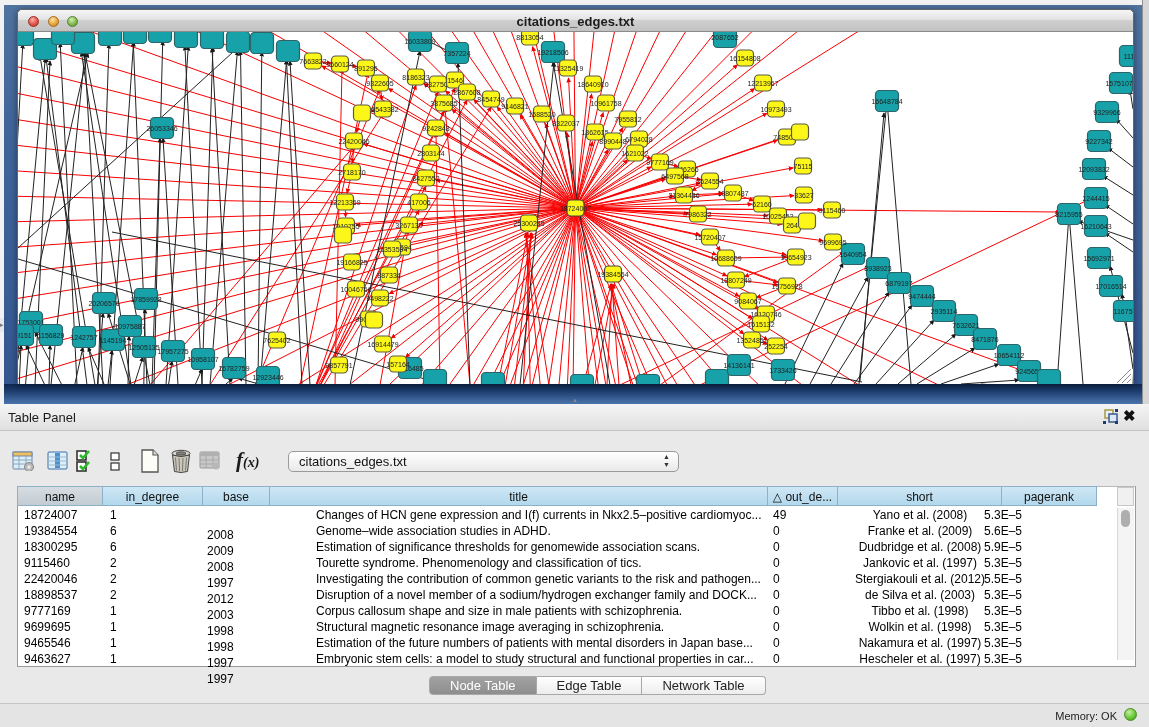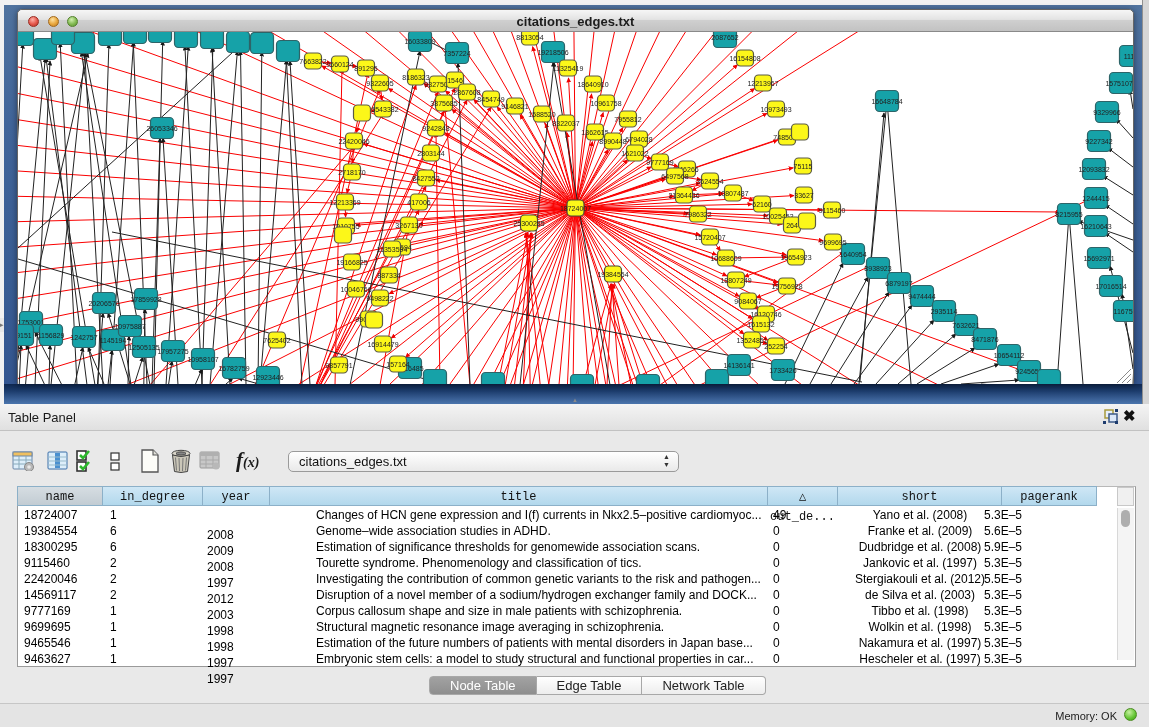--- a/index.html
+++ b/index.html
@@ -29,21 +29,21 @@
 #phead { position:absolute; left:0; top:0; width:1149px; height:27px;
   background:linear-gradient(#f4f4f4, #e0e0e0); border-bottom:1px solid #c2c2c2; }
 #phead .t { position:absolute; left:8px; top:6px; font-size:13px; color:#1a1a1a; }
 #phead .x { position:absolute; left:1123px; top:3px; font-size:15px; font-weight:bold; color:#111; }
 #combo { position:absolute; left:288px; top:451px; width:391px; height:21px;
   background:linear-gradient(#ffffff, #e9e9e9); border:1px solid #9a9a9a; border-radius:5px;
   font-size:13px; color:#111; line-height:19px; padding-left:10px; }
 #combo .ar { position:absolute; right:8px; top:1px; font-size:7px; color:#333; line-height:8px; text-align:center; }
 #tbl { position:absolute; left:17px; top:486px; width:1119px; height:181px;
   background:#fff; border:1px solid #9a9a9a; border-top:1px solid #b8b8b8; }
-#thead { position:absolute; left:17px; top:486px; width:1080px; height:32px; font-size:12px; color:#111;font-family:Liberation Mono, monospace; }
+#thead { position:absolute; left:17px; top:486px; width:1080px; height:32px; font-size:12px; color:#111; }
 #thead span { position:absolute; top:0; height:20px; line-height:20px; text-align:center;
   background:linear-gradient(#cfe7f5,#b2d8ec); border:1px solid #8cb0c8; border-left:none; }
 #thead span.first { border-left:1px solid #8cb0c8;
   background:linear-gradient(#d6dde2,#c2ccd3); }
 .trow { position:absolute; left:17px; width:1080px; height:16px; font-size:12px; color:#000; }
 .trow span { position:absolute; top:0; height:16px; line-height:15px; white-space:nowrap; overflow:hidden; }
 .c0 { left:7px; width:80px; }
 .c1 { left:93px; width:94px; }
 .c2 { left:190px; width:70px;margin-top:20px; }
 .c3 { left:263px; width:492px;margin-left:36px; }
@@ -948,21 +948,21 @@
     <rect x="1" y="1" width="19" height="4" fill="#b0b0b0"></rect>
     <path d="M1 9 h19 M1 13 h19 M7 5 v12 M14 5 v12" stroke="#a8a8a8" fill="none"></path>
     <circle cx="17" cy="15" r="3.5" fill="#b8b8b8"></circle>
   </svg>
 <div style="position:absolute;left:236px;top:448px;font-family:'Liberation Serif',serif;font-style:italic;font-weight:bold;font-size:21px;color:#1a1a1a">f<span style="font-size:14px">(x)</span></div>
 <div id="combo">citations_edges.txt<span class="ar">▲<br>▼</span></div>
 <div id="tbl"></div>
 <div id="thead">
   <span class="first" style="left:0;width:86px">name</span>
   <span style="left:86px;width:100px">in_degree</span>
-  <span style="left:186px;width:67px">year</span>
+  <span style="left:186px;width:67px">base</span>
   <span style="left:253px;width:498px">title</span>
   <span style="left:751px;width:70px">△ out_de...</span>
   <span style="left:821px;width:164px">short</span>
   <span style="left:985px;width:95px">pagerank</span>
 </div>
 <div class="trow" style="top:508px">
     <span class="c0">18724007</span>
     <span class="c1">1</span>
     <span class="c2">2008</span>
     <span class="c3">Changes of HCN gene expression and I(f) currents in Nkx2.5–positive cardiomyoc...</span>
@@ -1000,21 +1000,21 @@
 <div class="trow" style="top:572px">
     <span class="c0">22420046</span>
     <span class="c1">2</span>
     <span class="c2">2012</span>
     <span class="c3">Investigating the contribution of common genetic variants to the risk and pathogen...</span>
     <span class="c4">0</span>
     <span class="c5">Stergiakouli et al. (2012)</span>
     <span class="c6">5.5E–5</span>
   </div>
 <div class="trow" style="top:588px">
-    <span class="c0">14569117</span>
+    <span class="c0">18898537</span>
     <span class="c1">2</span>
     <span class="c2">2003</span>
     <span class="c3">Disruption of a novel member of a sodium/hydrogen exchanger family and DOCK...</span>
     <span class="c4">0</span>
     <span class="c5">de Silva et al. (2003)</span>
     <span class="c6">5.3E–5</span>
   </div>
 <div class="trow" style="top:604px">
     <span class="c0">9777169</span>
     <span class="c1">1</span>

